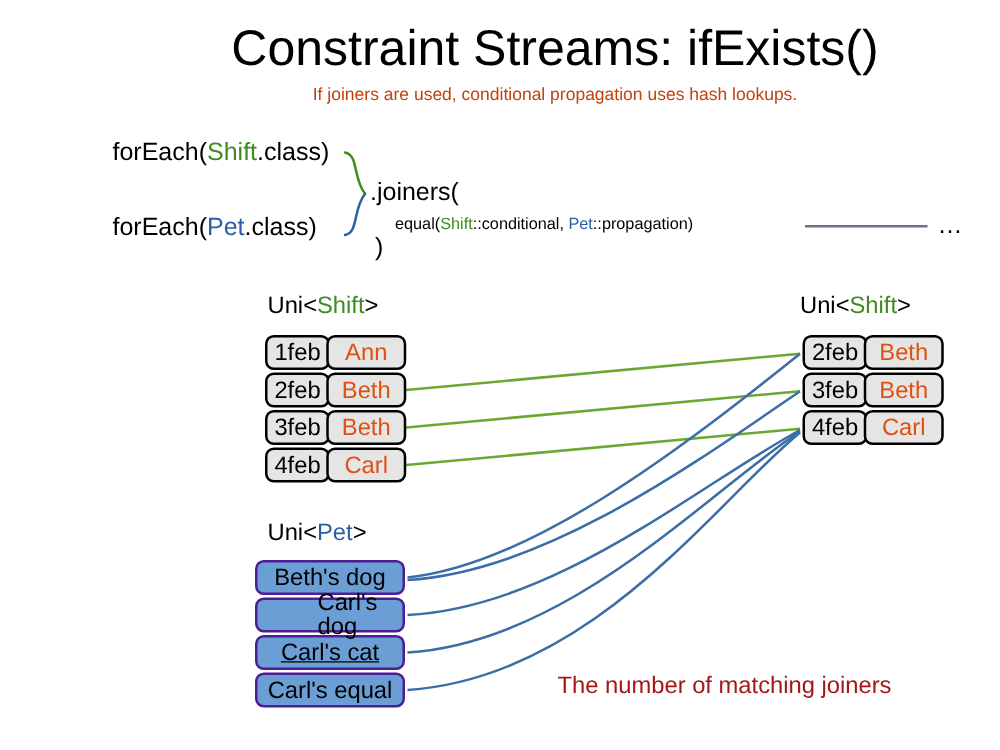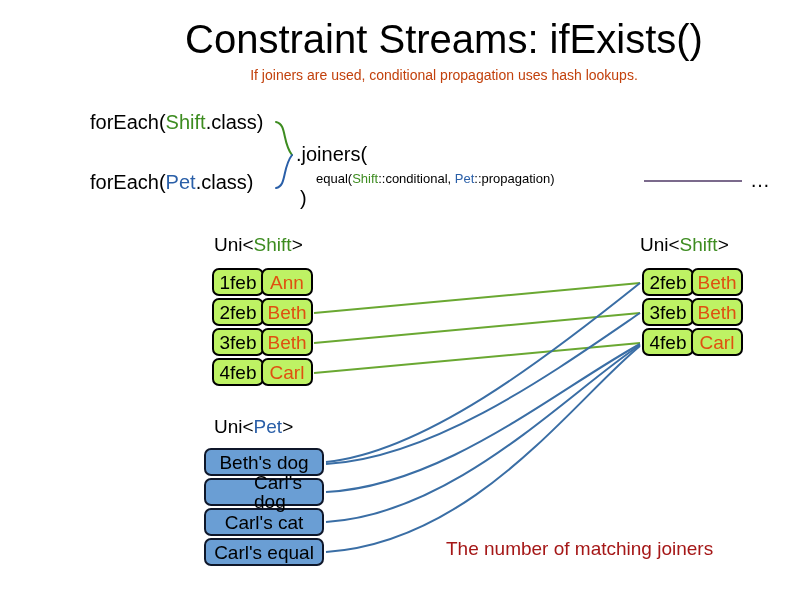--- a/index.html
+++ b/index.html
@@ -89,44 +89,44 @@
   #label-right-shift { left: 596px; top: 233px; }
   #label-left-pet    { left: 170px; top: 415px; }
 
   
   .shift-box {
     height: 28px;
     display: flex;
     align-items: stretch;
   }
   .shift-cell {
-    background: #bef264;
+    background: #e5e5e5;
     border: 2px solid #000000;
     border-radius: 7px;
     box-sizing: border-box;
     display: flex;
     align-items: center;
     justify-content: center;
     font-size: 19px;
     line-height: 19px;
   }
   .cell-date {
     width: 52px;
     color: #000000;
   }
   .cell-name {
-    width: 52px;
+    width: 64px;
     margin-left: -3px;
     color: #e05010;
   }
   .pet-box {
     width: 120px;
     height: 28px;
     background: #6a9ed4;
-    border: 2px solid #0f172a;
+    border: 2px solid #4c1d95;
     border-radius: 7px;
     box-sizing: border-box;
     display: flex;
     align-items: center;
     justify-content: center;
     font-size: 19px;
     line-height: 19px;
     color: #000000;
   }
 
@@ -224,21 +224,21 @@
     </div>
     <div class="shift-box">
       <div class="shift-cell cell-date">4feb</div>
       <div class="shift-cell cell-name">Carl</div>
     </div>
   </div>
 
   <div class="abs" id="pet-list" style="left:160px; top:448px;">
     <div class="pet-box" style="margin-bottom:2px;">Beth's dog</div>
     <div class="pet-box" style="margin-bottom:2px;padding-left:48px;">Carl's dog</div>
-    <div class="pet-box" style="margin-bottom:2px;">Carl's cat</div>
+    <div class="pet-box" style="margin-bottom:2px;text-decoration:underline;">Carl's cat</div>
     <div class="pet-box">Carl's equal</div>
   </div>
 
   <div class="abs" id="annotation">
     <div>The number of matching joiners</div>
     
   </div>
 
 </div>
 

